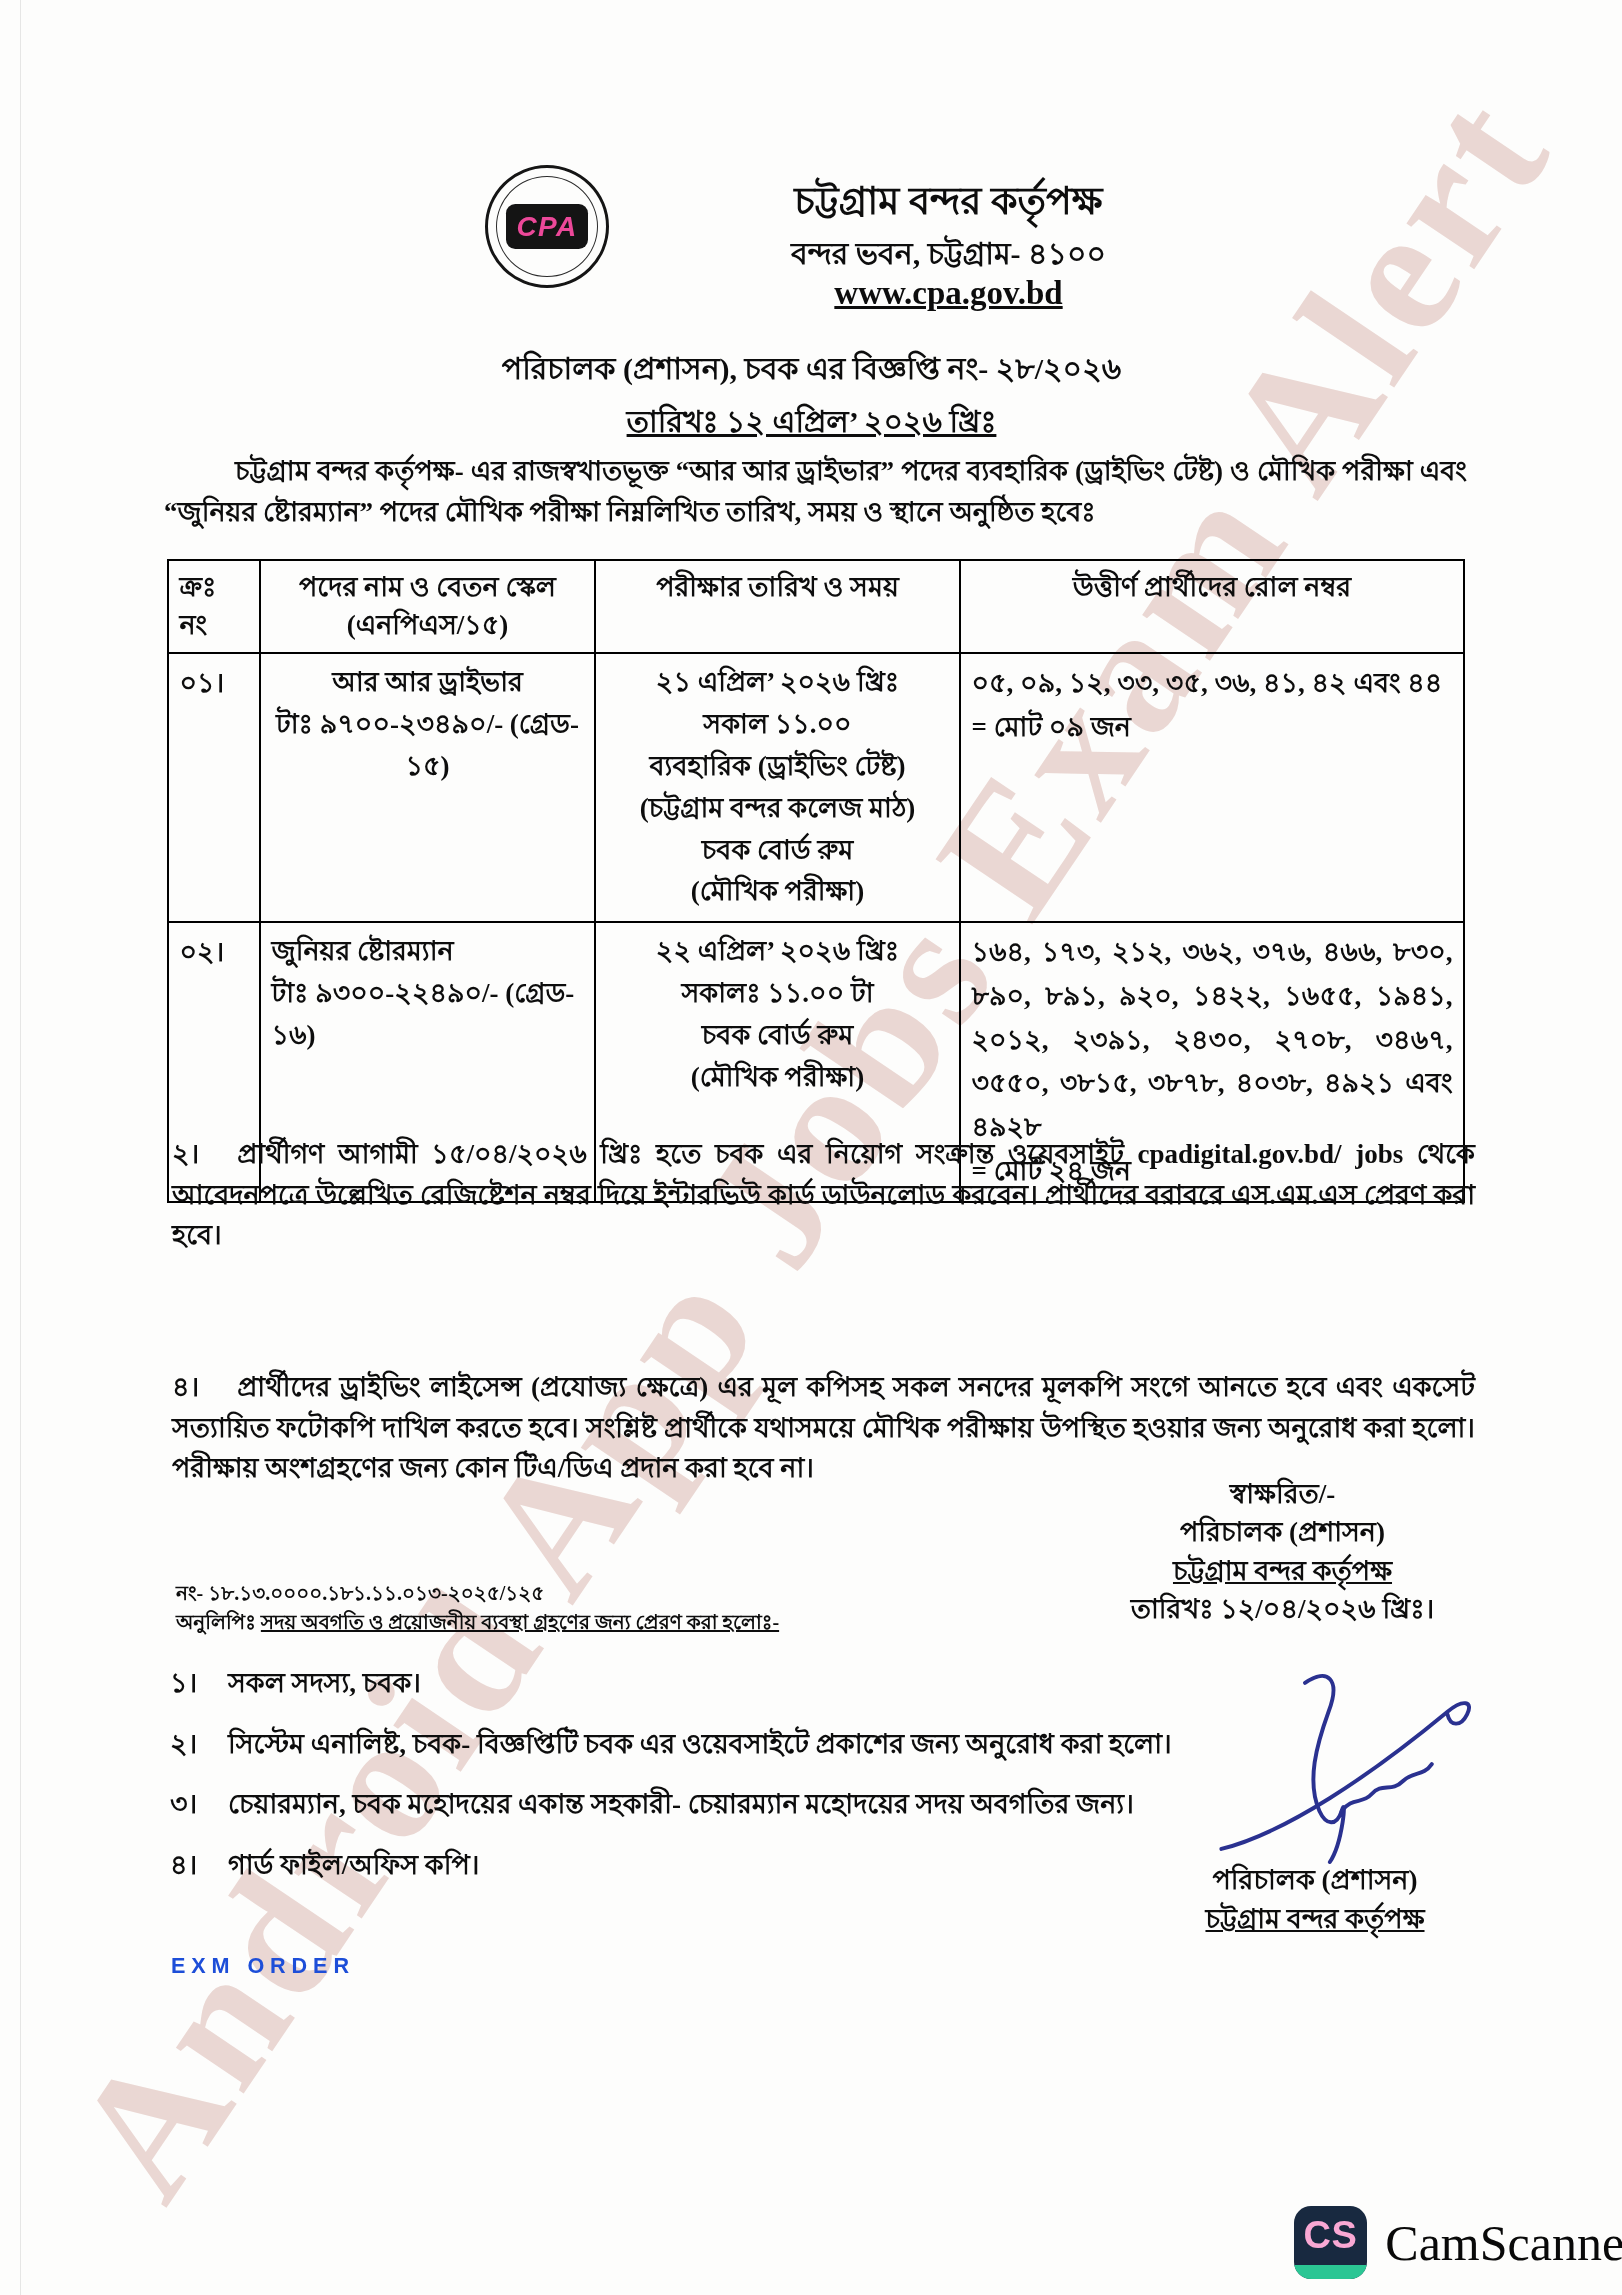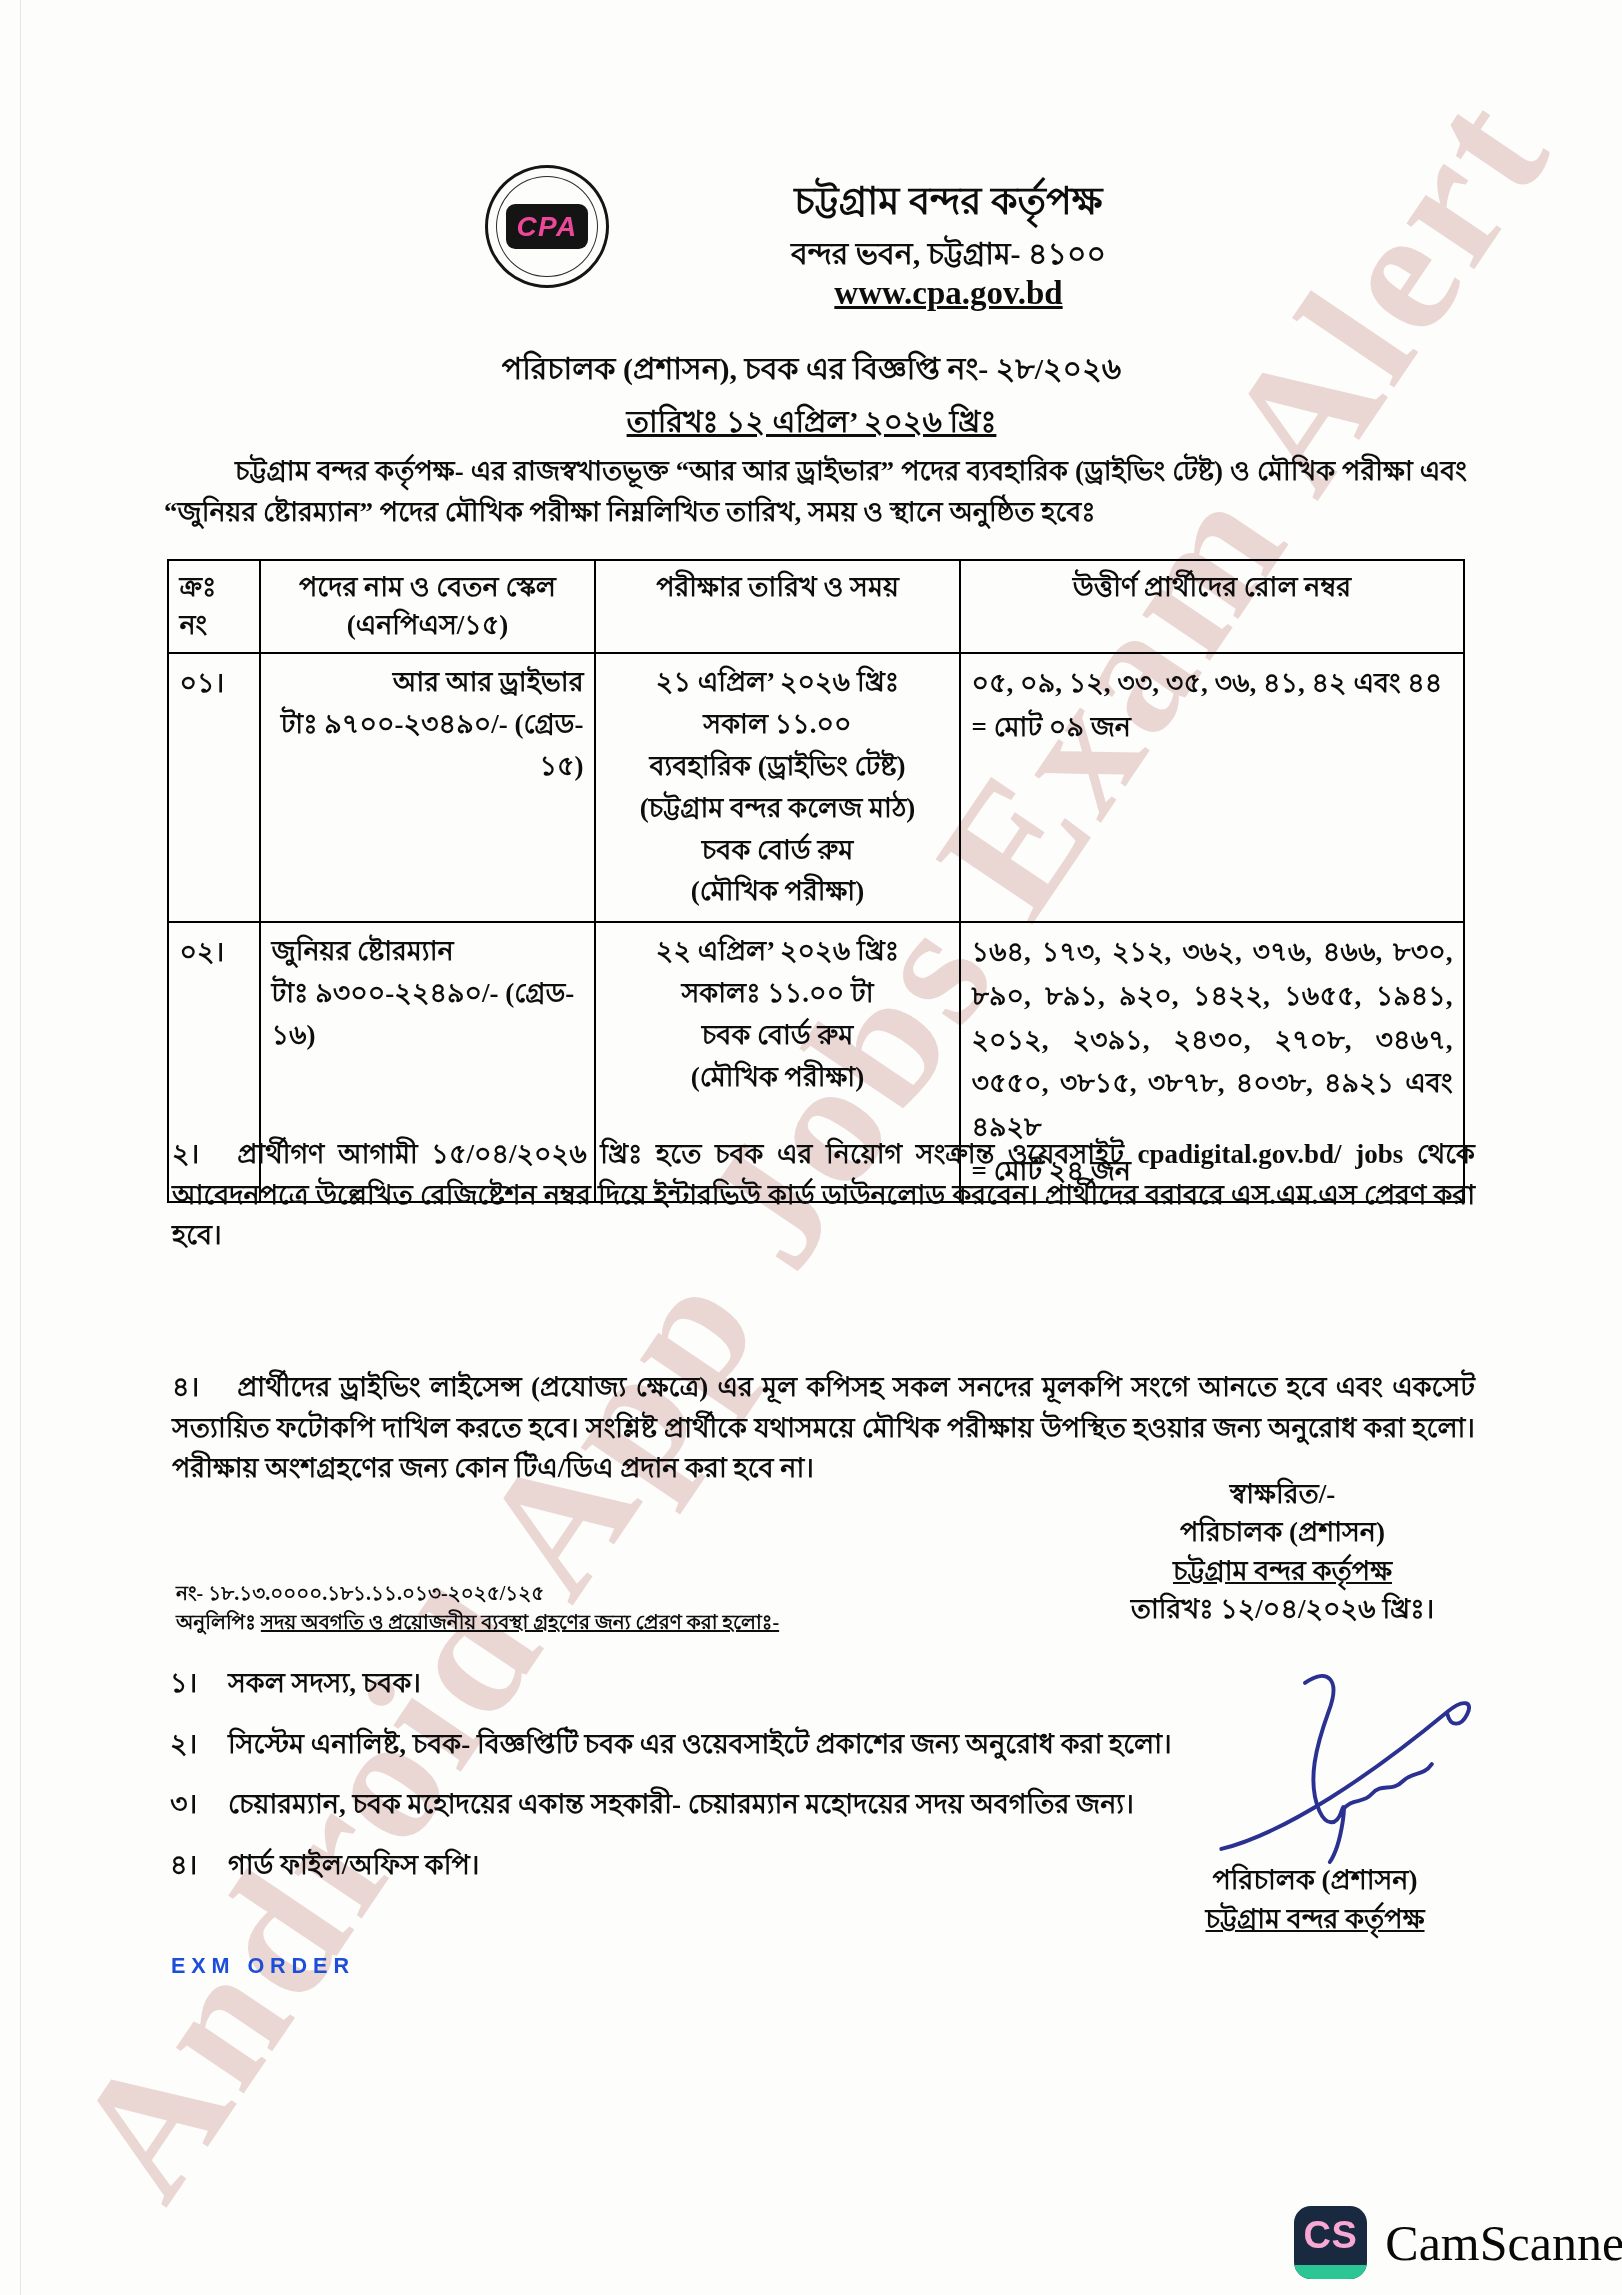--- a/index.html
+++ b/index.html
@@ -60,21 +60,21 @@
   table.sched th,table.sched td{
     border:2px solid #000;vertical-align:top;padding:7.9px 10.5px;box-sizing:border-box;
   }
   col.c1{width:92px;}col.c2{width:335px;}col.c3{width:365px;}col.c4{width:504px;}
   tr.hdr{height:85px;font-family:Liberation Serif, serif;}
   tr.r1{height:228px;padding-left:15px;}
   tr.r2{height:216px;}
   th.h1{text-align:left;}
   th{text-align:center;font-weight:bold;line-height:1.4;}
   td.sl{text-align:left;}
-  td.post{text-align:right;line-height:1.55;}
+  td.post{text-align:center;line-height:1.55;}
   td.post.left{text-align:left;}
   td.when{text-align:center;line-height:1.55;}
   td.rolls{text-align:left;line-height:1.62;text-align:justify;}
   .total-line{display:block;}
   
   .body-para{
     position:absolute;left:164px;width:1303px;
     font-size:27px;line-height:1.5;text-align:justify;margin:8px;
   }
   .pnum{margin-right:38px;}

